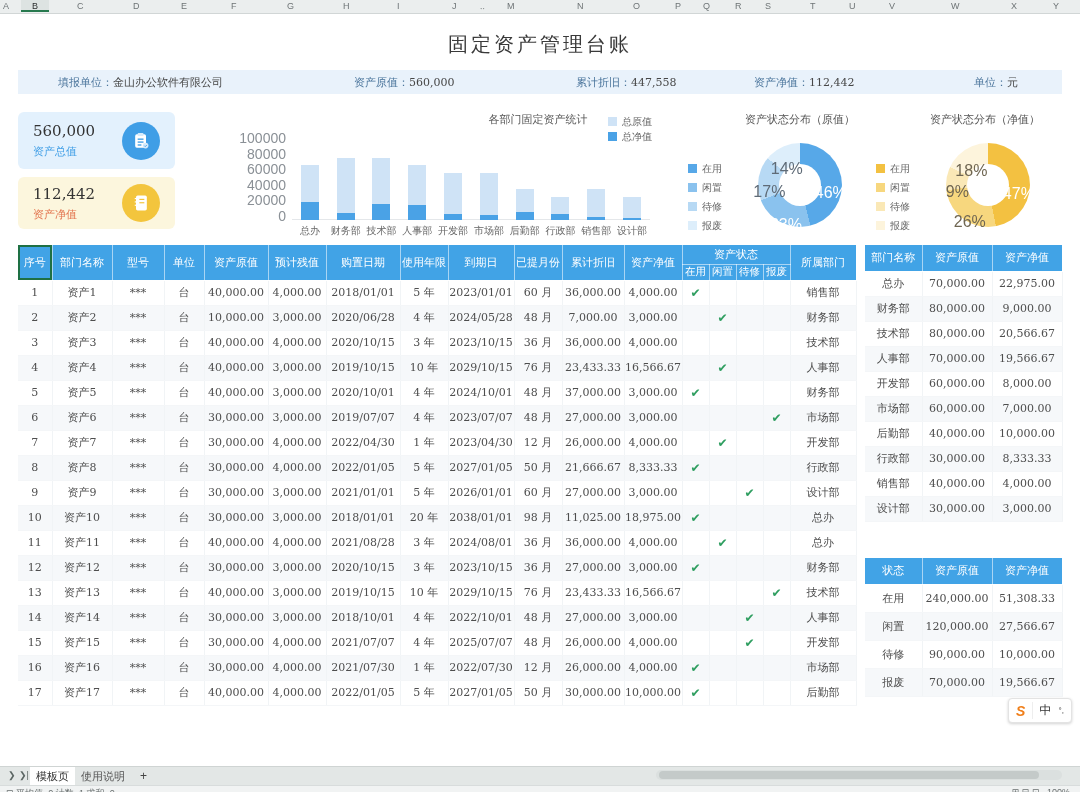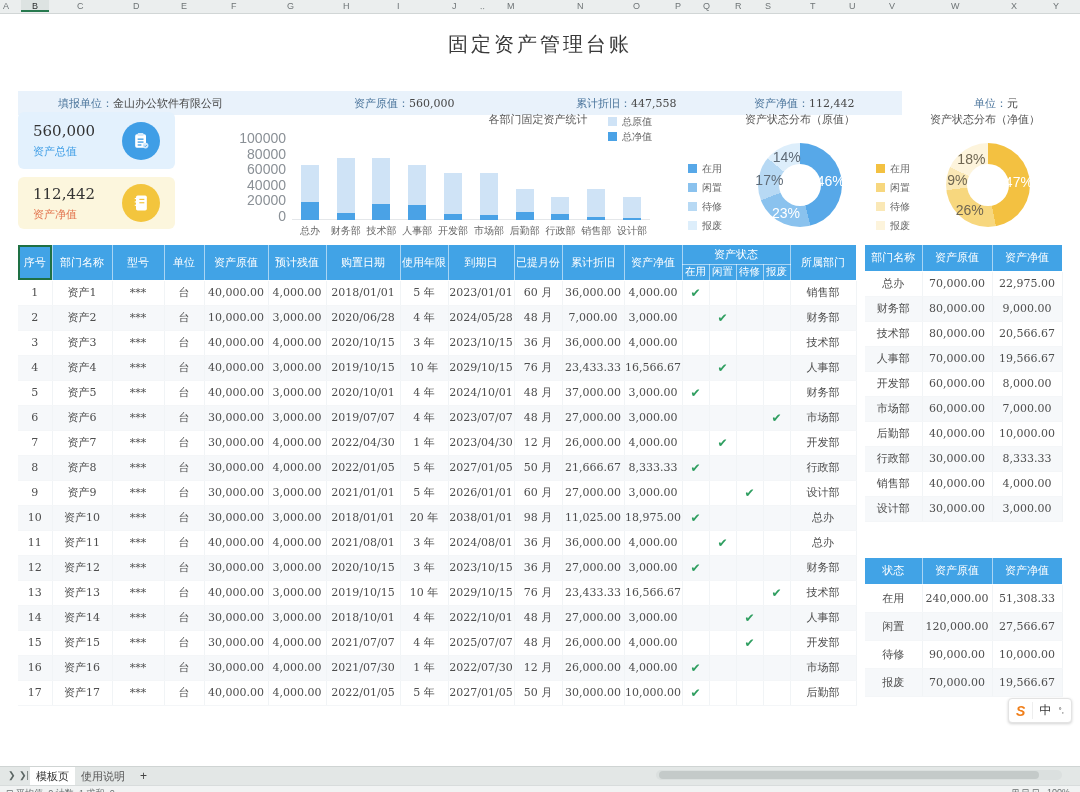--- a/index.html
+++ b/index.html
@@ -10,21 +10,21 @@
   
   .colbar { position:absolute; top:0; left:0; width:1080px; height:14px;
     background:#ebeeee; border-bottom:1px solid #d1d6d6; }
   .cl { position:absolute; top:0; font-size:9px; line-height:12px; color:#6e7476; }
   .cl.sel { background:#dde3e2; box-shadow:inset 0 -2px 0 #27794e; padding:0 11px; margin-left:-11px; color:#2b2f2f; }
   .cl.dots { color:#8a9090; letter-spacing:1px; }
 
   .title { position:absolute; top:31px; left:0; width:1080px; text-align:center;
     font-family:"DejaVu Serif","Liberation Serif",serif; font-size:20px; color:#3a3a3a; letter-spacing:3px; }
 
-  .infobar { position:absolute; left:18px; top:91px; width:884px; height:24px; background:#e9f2fb; }
+  .infobar { position:absolute; left:18px; top:70px; width:1044px; height:24px; background:#e9f2fb; }
   .ib { position:absolute; top:0; line-height:24px; font-size:11px; white-space:nowrap; }
   .ib b { font-weight:normal; color:#4a749b; }
   .ib i { font-style:normal; color:#474747; font-family:"DejaVu Serif","Liberation Serif",serif; }
 
   
   .card { position:absolute; left:18px; width:157px; border-radius:6px; display:flex;
     align-items:center; justify-content:space-between; padding:0 15px; }
   .card1 { top:112px; height:57px; background:#e3f1fd; }
   .card2 { top:177px; height:52px; background:#fcf6dd; }
   .card-value { font-family:"DejaVu Serif","Liberation Serif",serif; font-size:15px; color:#333; }
@@ -47,21 +47,21 @@
   .b1,.b2 { position:absolute; bottom:0; left:50%; margin-left:-9px; width:18px; }
   .xlab { position:absolute; top:82px; width:100%; text-align:center; font-size:10px; color:#666; white-space:nowrap; }
 
   
   .dtitle { position:absolute; top:112px; width:200px; text-align:center; font-size:11px; color:#555; }
   .dlegend { position:absolute; top:159px; font-size:10px; color:#666; }
   .dleg-item { display:flex; align-items:center; height:19px; }
   .dwrap { position:absolute; width:84px; height:84px; top:143px; }
   .dring { width:84px; height:84px; border-radius:50%; }
   .dhole { position:absolute; left:21px; top:21px; width:42px; height:42px; border-radius:50%; background:#fff; }
-  .dlabs span { position:absolute; font-size:14px; transform:translate(-50%,-50%); }
+  .dlabs span { position:absolute; font-size:16px; transform:translate(-50%,-50%);margin-top:12px; }
 
   
   table { border-collapse:collapse; table-layout:fixed; }
   .tbl th { background:#41a3e6; color:#fff; font-weight:normal; font-size:11px;
     border-right:1px solid rgba(255,255,255,.55); border-bottom:1px solid rgba(255,255,255,.55); padding:0; }
   .tbl td { text-align:center; font-size:11px; color:#4e4e4e; padding:0; background:#fff;
     border-right:1px solid #f1f4f6; border-bottom:1px solid #f4f6f8; overflow:hidden; white-space:nowrap;
     font-family:"DejaVu Serif","Liberation Serif",serif; }
   .tbl tbody tr:nth-child(even) td { background:#f6f8fa; }
   #main-table { position:absolute; left:18px; top:245px; }
@@ -545,21 +545,21 @@
           <td></td>
           <td>总办</td>
         </tr>
         <tr>
           <td>11</td>
           <td>资产11</td>
           <td>***</td>
           <td>台</td>
           <td>40,000.00</td>
           <td>4,000.00</td>
-          <td>2021/08/01</td>
+          <td>2021/08/28</td>
           <td>3 年</td>
           <td>2024/08/01</td>
           <td>36 月</td>
           <td>36,000.00</td>
           <td>4,000.00</td>
           <td></td>
           <td><span class="check">✔</span></td>
           <td></td>
           <td></td>
           <td>总办</td>

